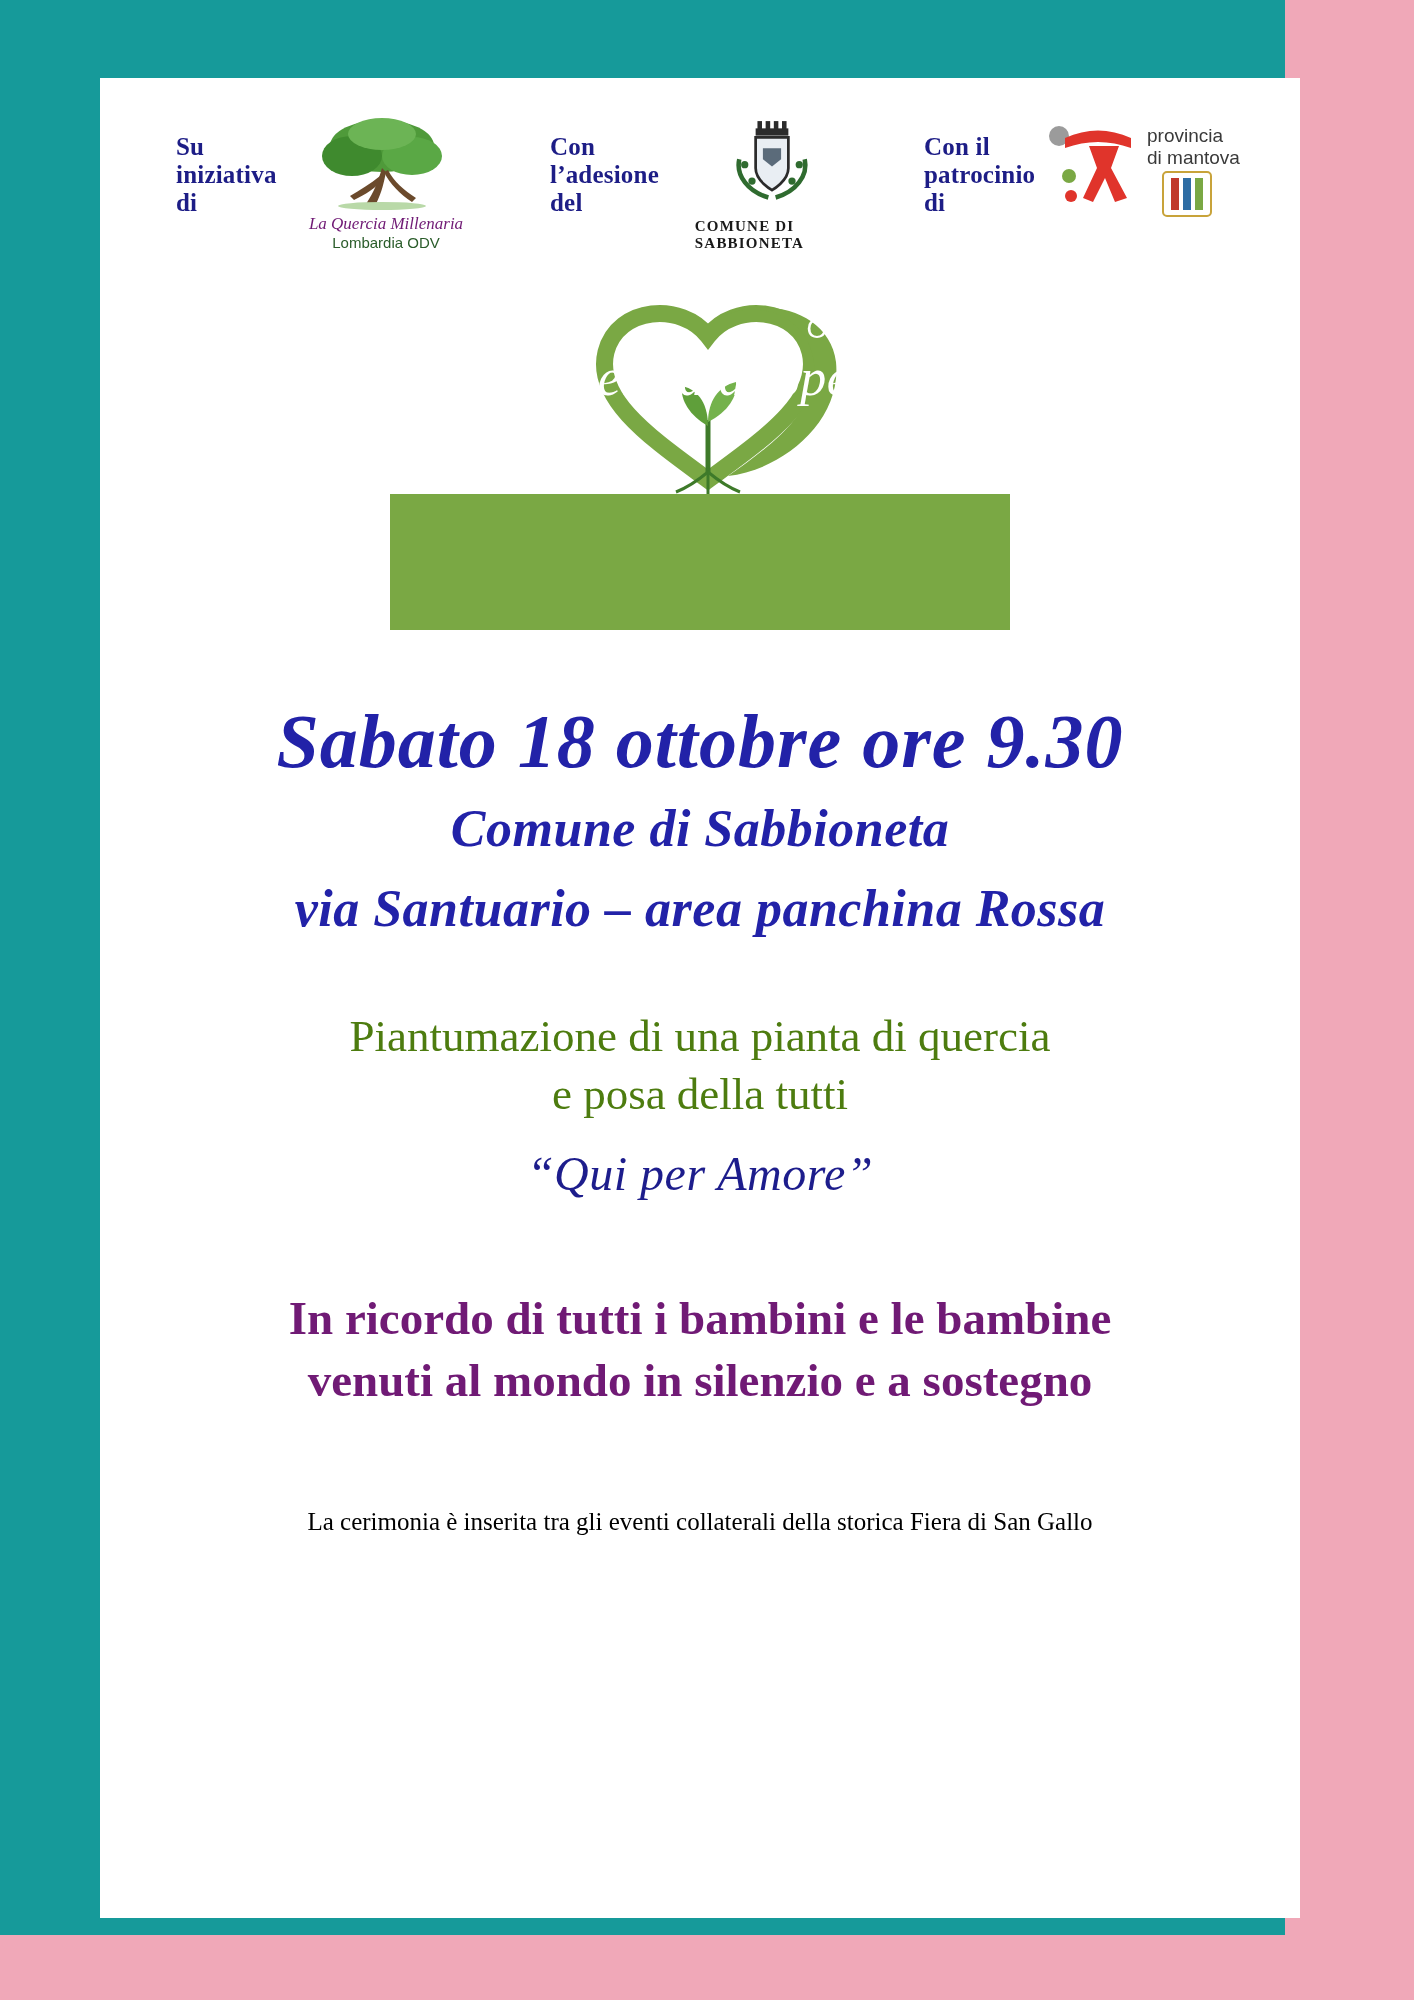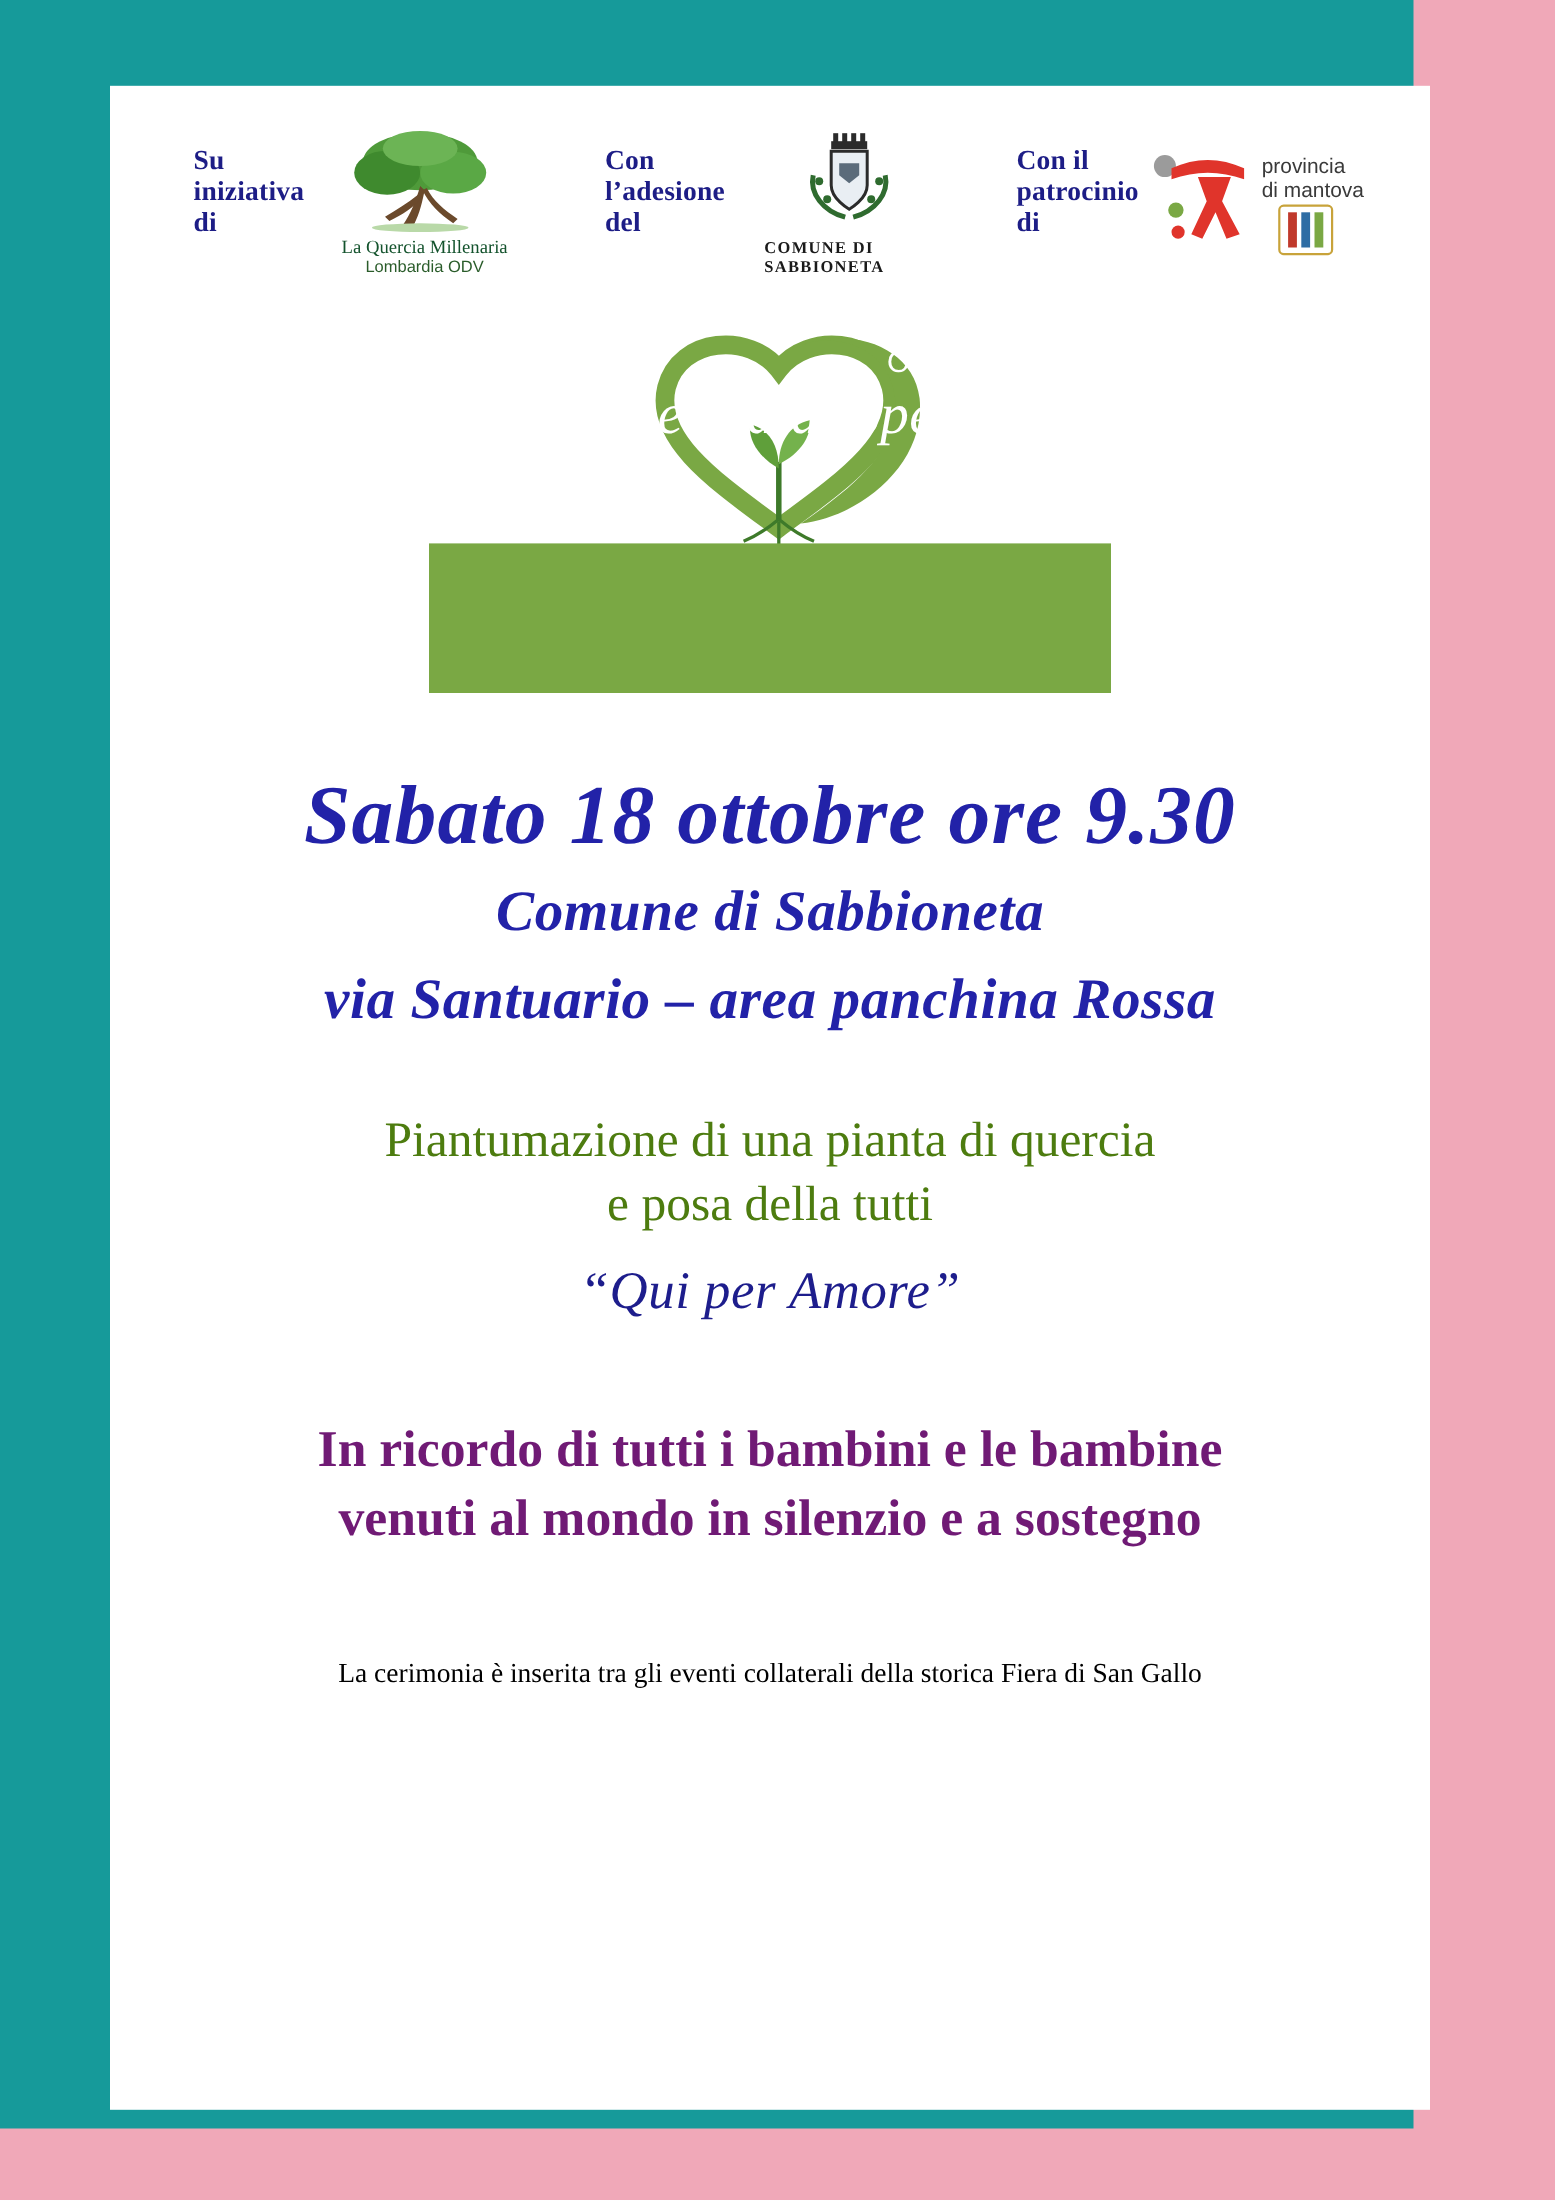--- a/index.html
+++ b/index.html
@@ -56,34 +56,35 @@
     color: #1d1d86;
     font-weight: 600;
     letter-spacing: .2px;
     margin-bottom: 14px;
   }
   .logo-art {
     height: 140px;
     display: flex;
     flex-direction: column;
     align-items: center;
-    justify-content: center;
+    justify-content: flex-start;
   }
   .logo-sub {
     font-family: "Liberation Sans", sans-serif;
     font-size: 15px;
     color: #2a5c2a;
     margin-top: 2px;
     text-align: center;
     line-height: 1.15;
   }
   .logo-sub .script {
     font-family: "Liberation Serif", serif;
+    font-style: italic;
     font-size: 17px;
-    color: #14532d;
+    color: #701a75;
     display: block;
   }
   .comune-caption {
     font-family: "Liberation Serif", serif;
     font-size: 15px;
     letter-spacing: 1.2px;
     color: #1a1a1a;
     margin-top: 6px;
     font-weight: 600;
   }

